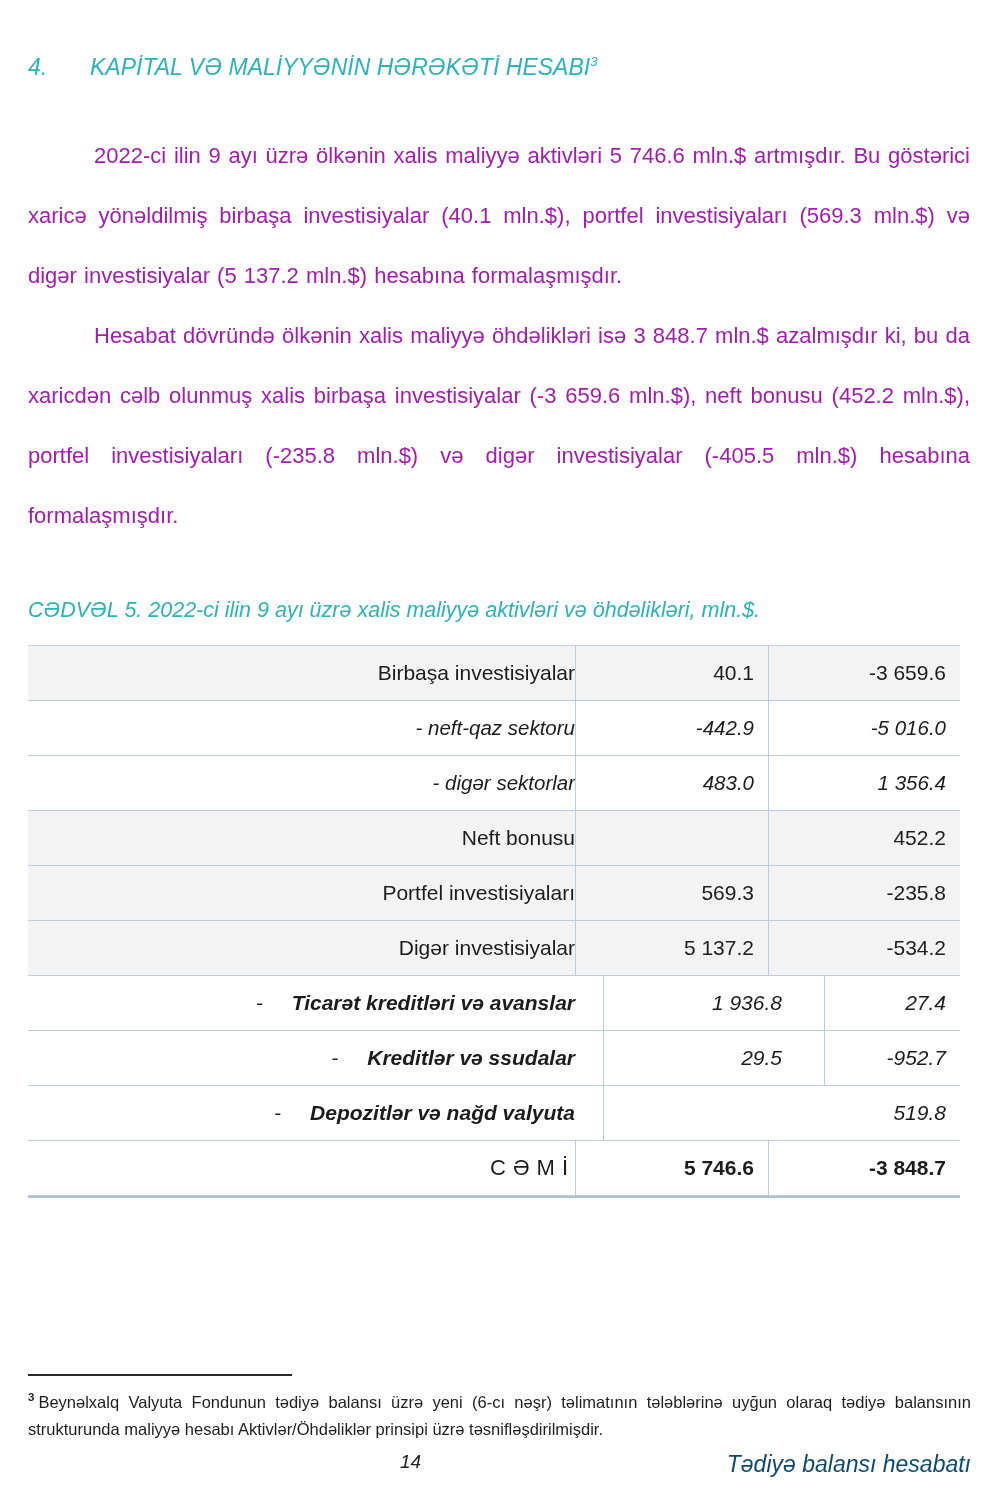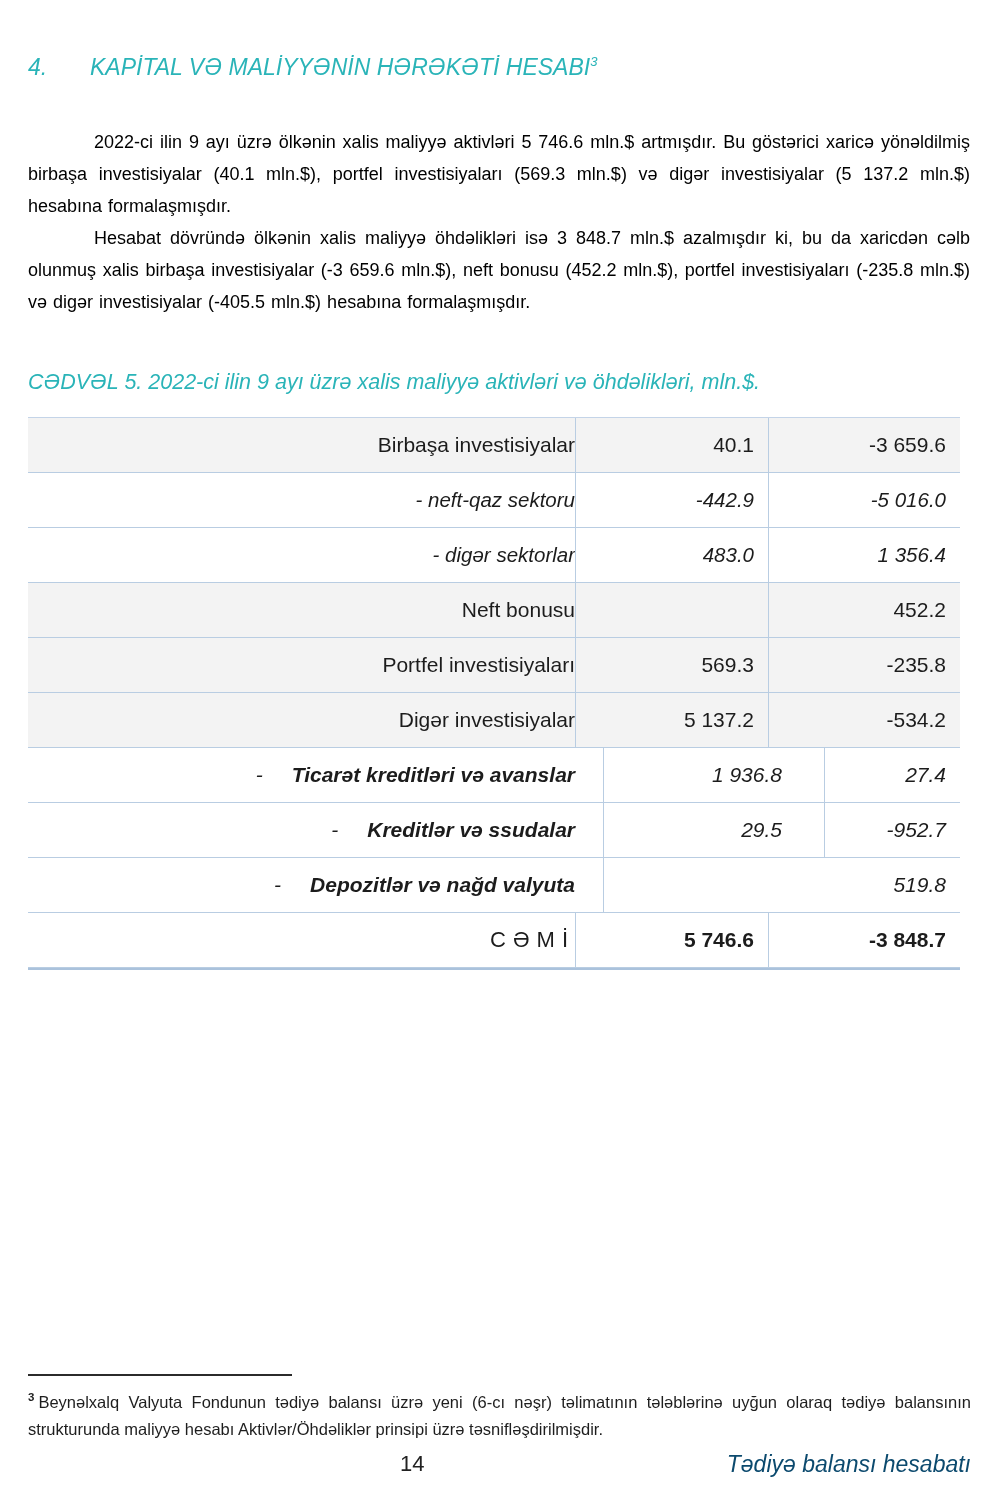--- a/index.html
+++ b/index.html
@@ -8,22 +8,22 @@
          font-family:"Liberation Sans","DejaVu Sans",sans-serif; color:#1c1c1c; }
   .page { position:absolute; inset:0; }
 
   
   .heading { margin:54px 28px 0 28px; display:flex; align-items:baseline;
              color:#2ab4b8; font-style:italic; font-size:23px; font-weight:400; }
   .hnum { width:62px; }
   .htitle sup { font-size:13px; vertical-align:super; }
 
   
-  .body-par { margin:0 30px 0 28px; width:942px; font-size:18px; line-height:32px;
-              text-align:justify; text-indent:66px; color:#000000; word-spacing:1px; }
+  .body-par { margin:0 30px 0 28px; width:942px; font-size:22px; line-height:60px;
+              text-align:justify; text-indent:66px; color:#a21caf; word-spacing:1px; }
   .body-par.first { margin-top:45px; }
 
   
   .caption { margin:52px 28px 0 28px; color:#2ab4b8; font-style:italic; font-size:21.5px; }
 
   
   .table { margin:22px 0 0 28px; width:932px; border-top:1px solid #c4d4e8;
            border-bottom:2px solid #aac2dc; font-size:21px; }
   .trow { display:flex; height:55px; align-items:center; border-bottom:1px solid #b9cde2; background:#ffffff; }
   .trow.header { height:54px; background:#dae3f1; border-bottom:3px solid #8fb0d4; font-weight:700; font-size:20px; }
@@ -44,21 +44,21 @@
   .trow.total { font-weight:700; }
   .trow.total .c1 { letter-spacing:7px; font-size:22px; font-weight:400; }
   .trow.total .c2, .trow.total .c3 { font-weight:700; }
 
   
   .footblock { position:absolute; left:28px; right:29px; top:1374px; }
   .fnline { width:264px; border-top:2px solid #2b2b2b; }
   .fntext { margin-top:8px; font-size:16.5px; line-height:27px; text-align:justify; color:#1e1e1e; }
   .fnmark { font-weight:700; font-size:11.5px; vertical-align:super; margin-right:4px; }
   .footer { position:relative; margin-top:8px; height:26px; }
-  .pagenum { position:absolute; left:372px; font-size:22px; color:#222;text-align:center; }
+  .pagenum { position:absolute; left:372px; font-style:italic; font-size:19px; color:#222;text-align:center; }
   .foot-right { position:absolute; right:0; font-style:italic; font-size:23px; color:#0c4a6e; }
 </style>
 </head>
 <body>
 
 <div class="page">
 
   <div class="heading">
     <span class="hnum">4.</span>
     <span class="htitle"><span>KAPİTAL VƏ MALİYYƏNİN HƏRƏKƏTİ HESABI</span><sup>3</sup></span>

